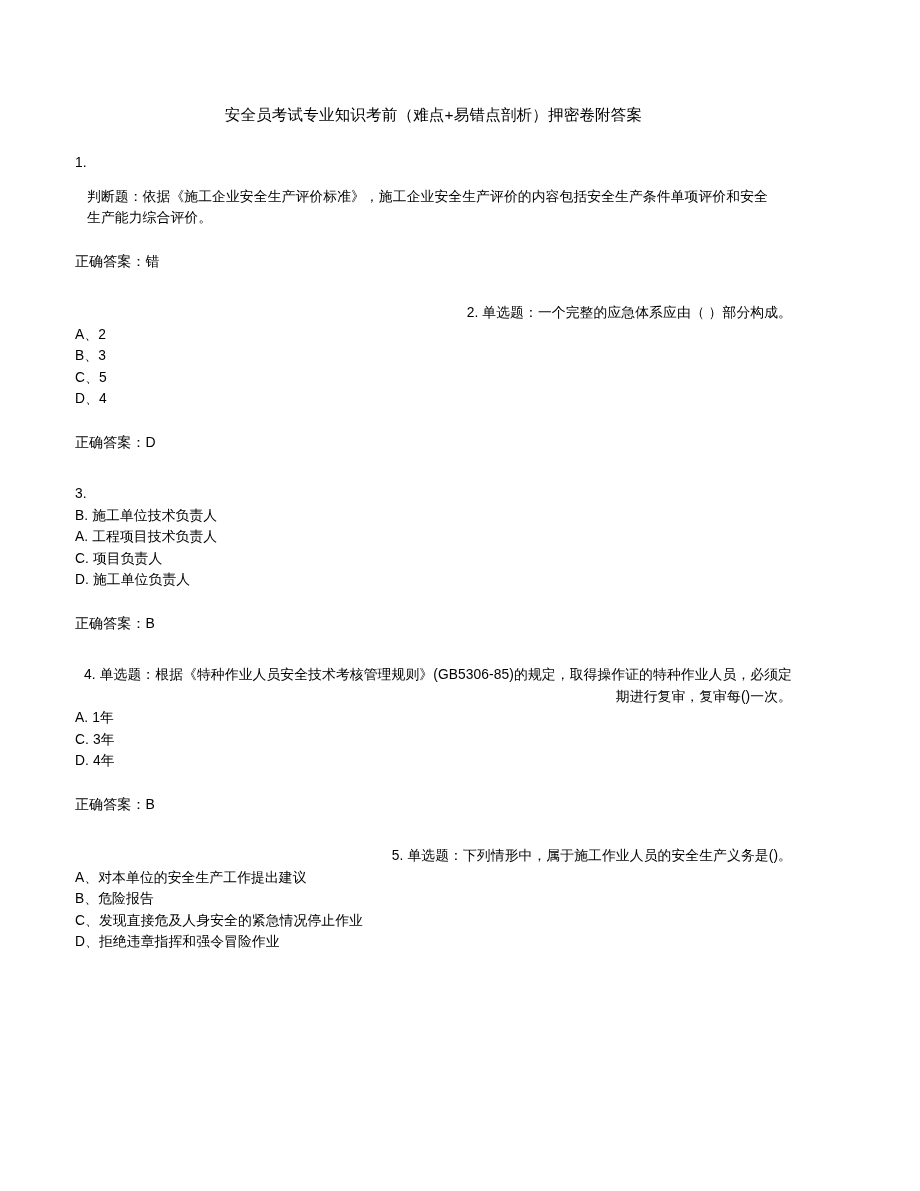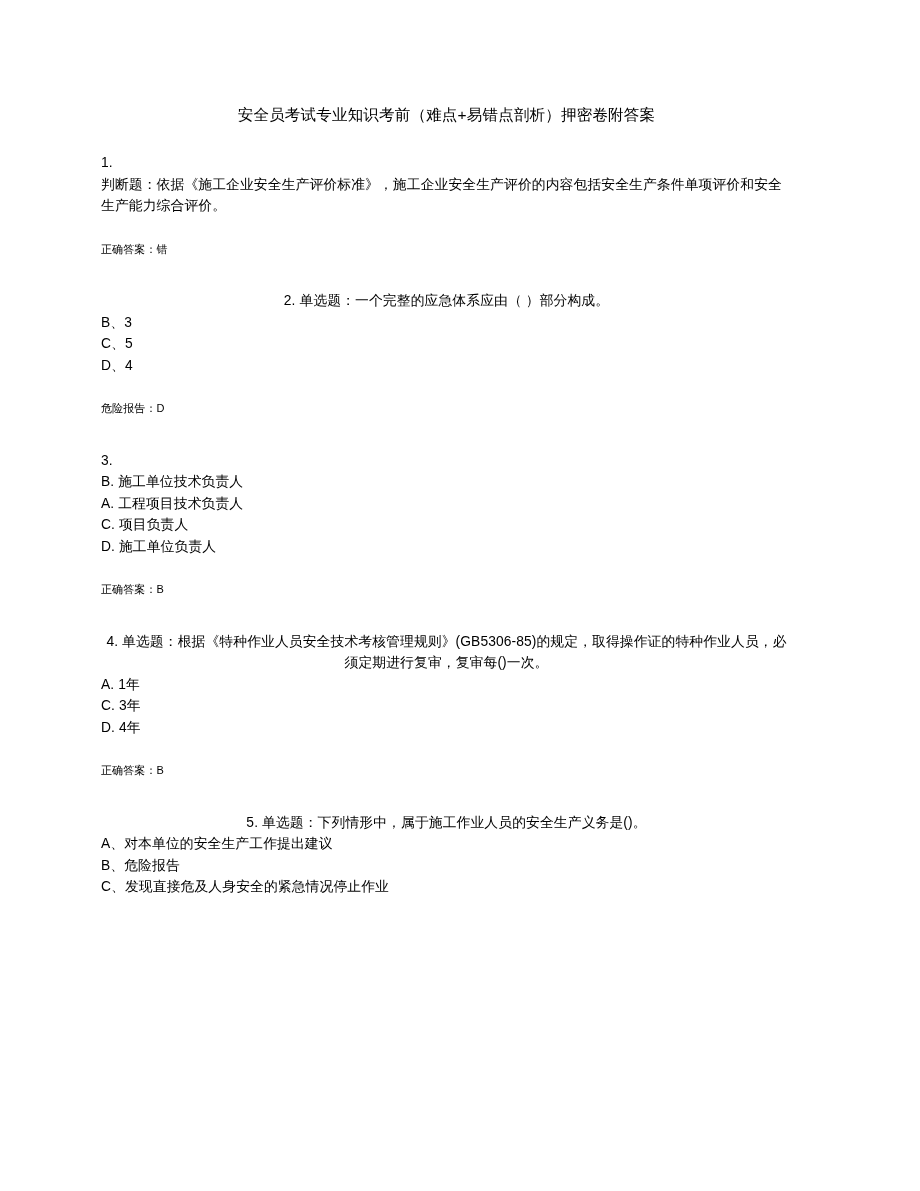--- a/index.html
+++ b/index.html
@@ -12,64 +12,64 @@
     background: #ffffff;
     font-family: "Liberation Sans", "DejaVu Sans", sans-serif;
     color: #000000;
     overflow: hidden;
   }
   .page {
     position: relative;
     width: 920px;
     height: 1191px;
     box-sizing: border-box;
-    padding: 104px 128px 0 101px;
+    padding: 104px 128px 0 75px;
   }
   .doc-title {
     font-size: 15.5px;
     line-height: 22px;
     text-align: center;
     margin: 0 0 26px 0;
     letter-spacing: 0.2px;
     white-space: nowrap;
   }
   .question-block {
     margin-bottom: 22px;
   }
   .q-line {
     font-size: 13.8px;
     line-height: 21.5px;
     margin: 0;
-    text-align: center;
+    text-align: right;
     letter-spacing: 0.1px;
   }
   .q-stem {
     font-size: 13.8px;
     line-height: 21.5px;
-    margin: 0;
+    margin: 12px;
     letter-spacing: 0.1px;
   }
   .q-number-solo {
     font-size: 13.8px;
     line-height: 21.5px;
     margin: 0;
   }
   .q-options {
     margin: 0;
     padding: 0;
     list-style: none;
   }
   .q-option {
     font-size: 13.8px;
     line-height: 21.5px;
     margin: 0;
     letter-spacing: 0.1px;
   }
   .q-answer {
-    font-size: 11px;
+    font-size: 14px;
     line-height: 21.5px;
     margin: 22px 0 0 0;
     letter-spacing: 0.1px;
   }
   .spacer-sm { height: 8px; }
 </style>
 </head>
 <body>
 
 <div class="page">
@@ -83,25 +83,26 @@
   </div>
 
   <div class="spacer-sm"></div>
 
   <div class="question-block">
     <div class="q-line">
       <span>2.</span>
       <span>单选题：一个完整的应急体系应由（  ）部分构成。</span>
     </div>
     <ul class="q-options">
+      <li class="q-option">A、2</li>
       <li class="q-option">B、3</li>
       <li class="q-option">C、5</li>
       <li class="q-option">D、4</li>
     </ul>
-    <div class="q-answer">危险报告：D</div>
+    <div class="q-answer">正确答案：D</div>
   </div>
 
   <div class="spacer-sm"></div>
 
   <div class="question-block">
     <div class="q-number-solo">3.</div>
     <ul class="q-options">
       <li class="q-option">B. 施工单位技术负责人</li>
       <li class="q-option">A. 工程项目技术负责人</li>
       <li class="q-option">C. 项目负责人</li>
@@ -129,16 +130,17 @@
 
   <div class="question-block">
     <div class="q-line">
       <span>5.</span>
       <span>单选题：下列情形中，属于施工作业人员的安全生产义务是()。</span>
     </div>
     <ul class="q-options">
       <li class="q-option">A、对本单位的安全生产工作提出建议</li>
       <li class="q-option">B、危险报告</li>
       <li class="q-option">C、发现直接危及人身安全的紧急情况停止作业</li>
+      <li class="q-option">D、拒绝违章指挥和强令冒险作业</li>
     </ul>
   </div>
 
 </div>
 
 </body></html>

